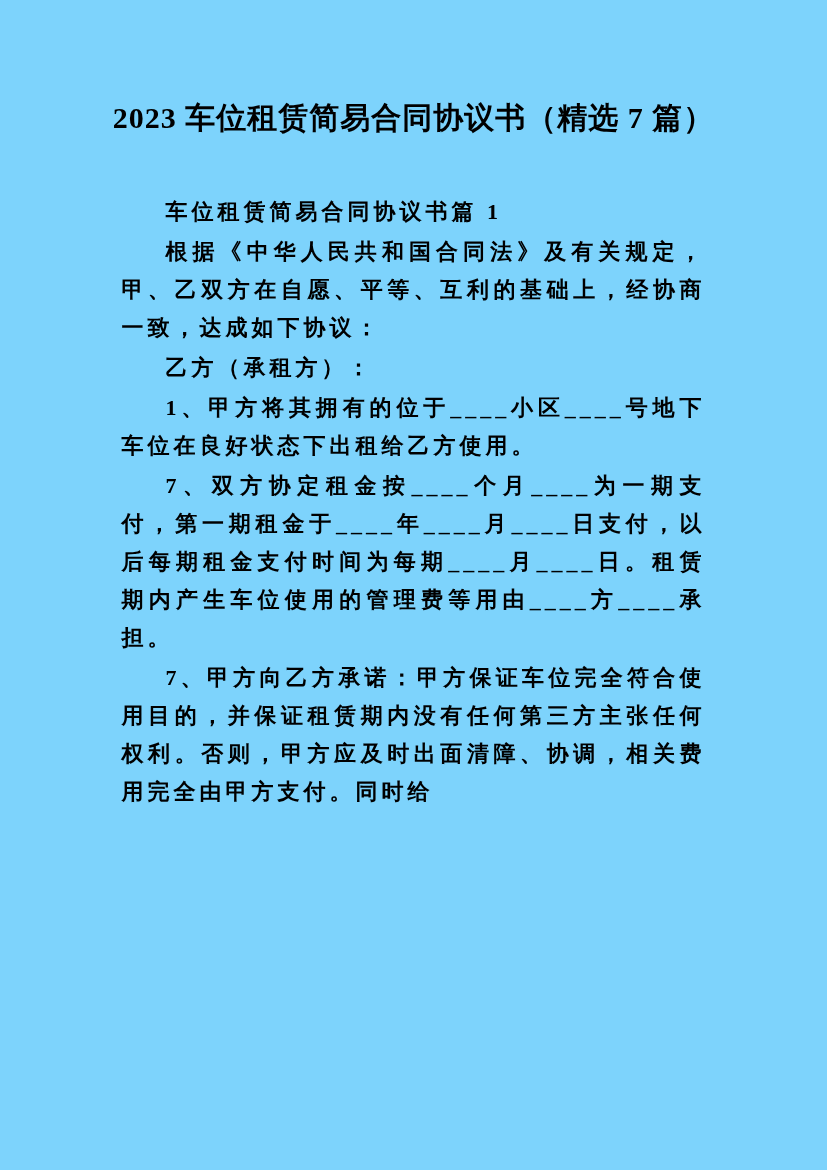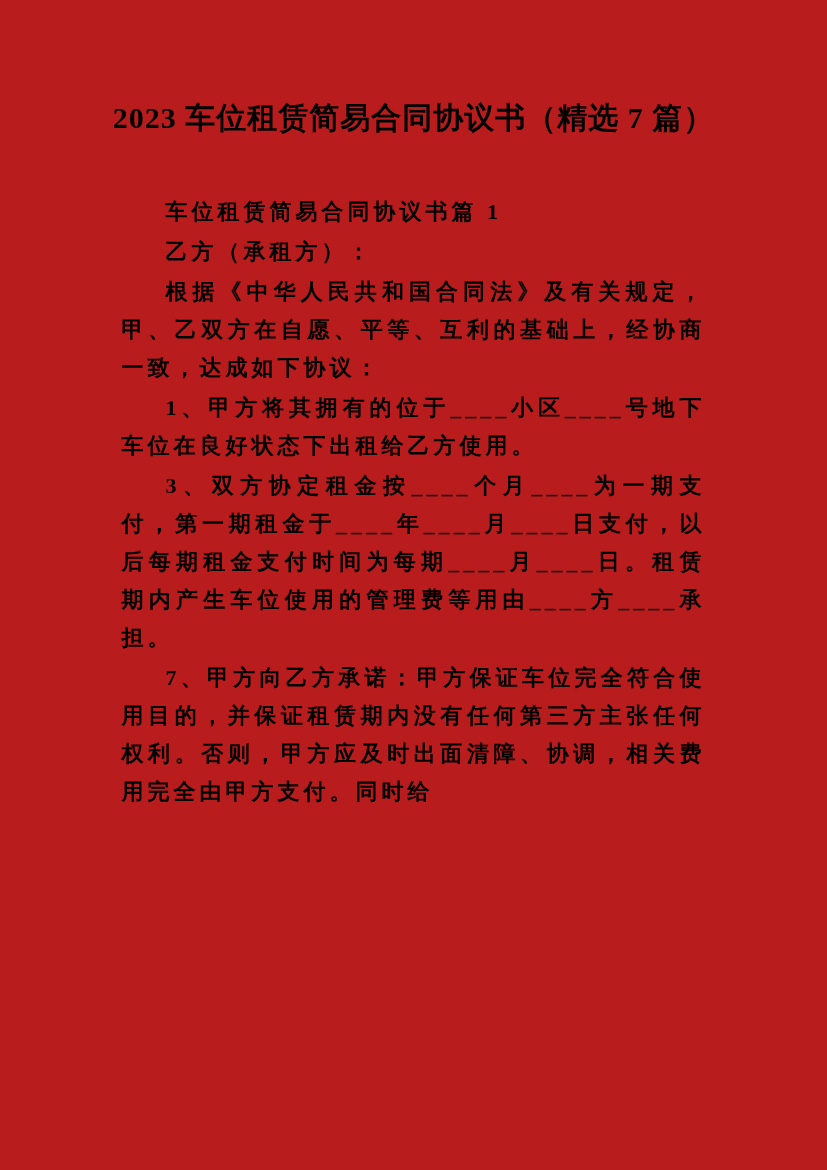--- a/index.html
+++ b/index.html
@@ -5,21 +5,21 @@
   html, body {
     margin: 0;
     padding: 0;
     background: #ffffff;
   }
   .page {
     position: relative;
     width: 827px;
     height: 1170px;
     margin: 0;
-    background: #b91c1c;
+    background: #7dd3fc;
     color: #000000;
     box-sizing: border-box;
     padding-top: 96px;
     overflow: hidden;
     font-family: "Liberation Serif", "DejaVu Serif", serif;
   }
   .doc-title {
     margin: 0;
     text-align: center;
     font-size: 30px;
@@ -46,19 +46,19 @@
   }
 </style>
 </head>
 <body>
 
 <div class="page">
   <h1 class="doc-title">2023 车位租赁简易合同协议书（精选 7 篇）</h1>
 
   <div class="doc-body">
     <p>车位租赁简易合同协议书篇 1</p>
+    <p>根据《中华人民共和国合同法》及有关规定，甲、乙双方在自愿、平等、互利的基础上，经协商一致，达成如下协议：</p>
     <p>乙方（承租方）：</p>
-    <p>根据《中华人民共和国合同法》及有关规定，甲、乙双方在自愿、平等、互利的基础上，经协商一致，达成如下协议：</p>
     <p>1、甲方将其拥有的位于____小区____号地下车位在良好状态下出租给乙方使用。</p>
-    <p>3、双方协定租金按____个月____为一期支付，第一期租金于____年____月____日支付，以后每期租金支付时间为每期____月____日。租赁期内产生车位使用的管理费等用由____方____承担。</p>
+    <p>7、双方协定租金按____个月____为一期支付，第一期租金于____年____月____日支付，以后每期租金支付时间为每期____月____日。租赁期内产生车位使用的管理费等用由____方____承担。</p>
     <p>7、甲方向乙方承诺：甲方保证车位完全符合使用目的，并保证租赁期内没有任何第三方主张任何权利。否则，甲方应及时出面清障、协调，相关费用完全由甲方支付。同时给</p>
   </div>
 </div>
 
 </body></html>

